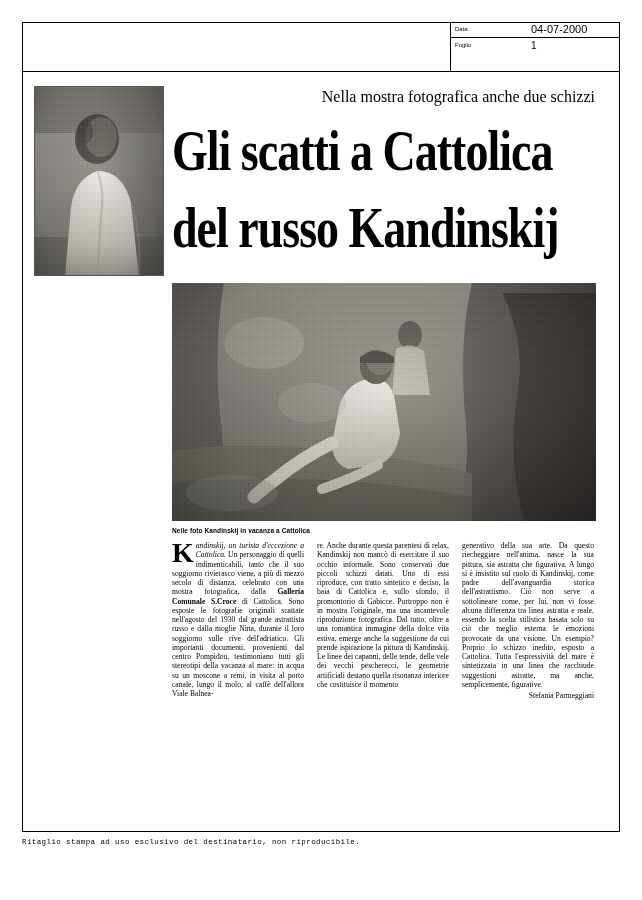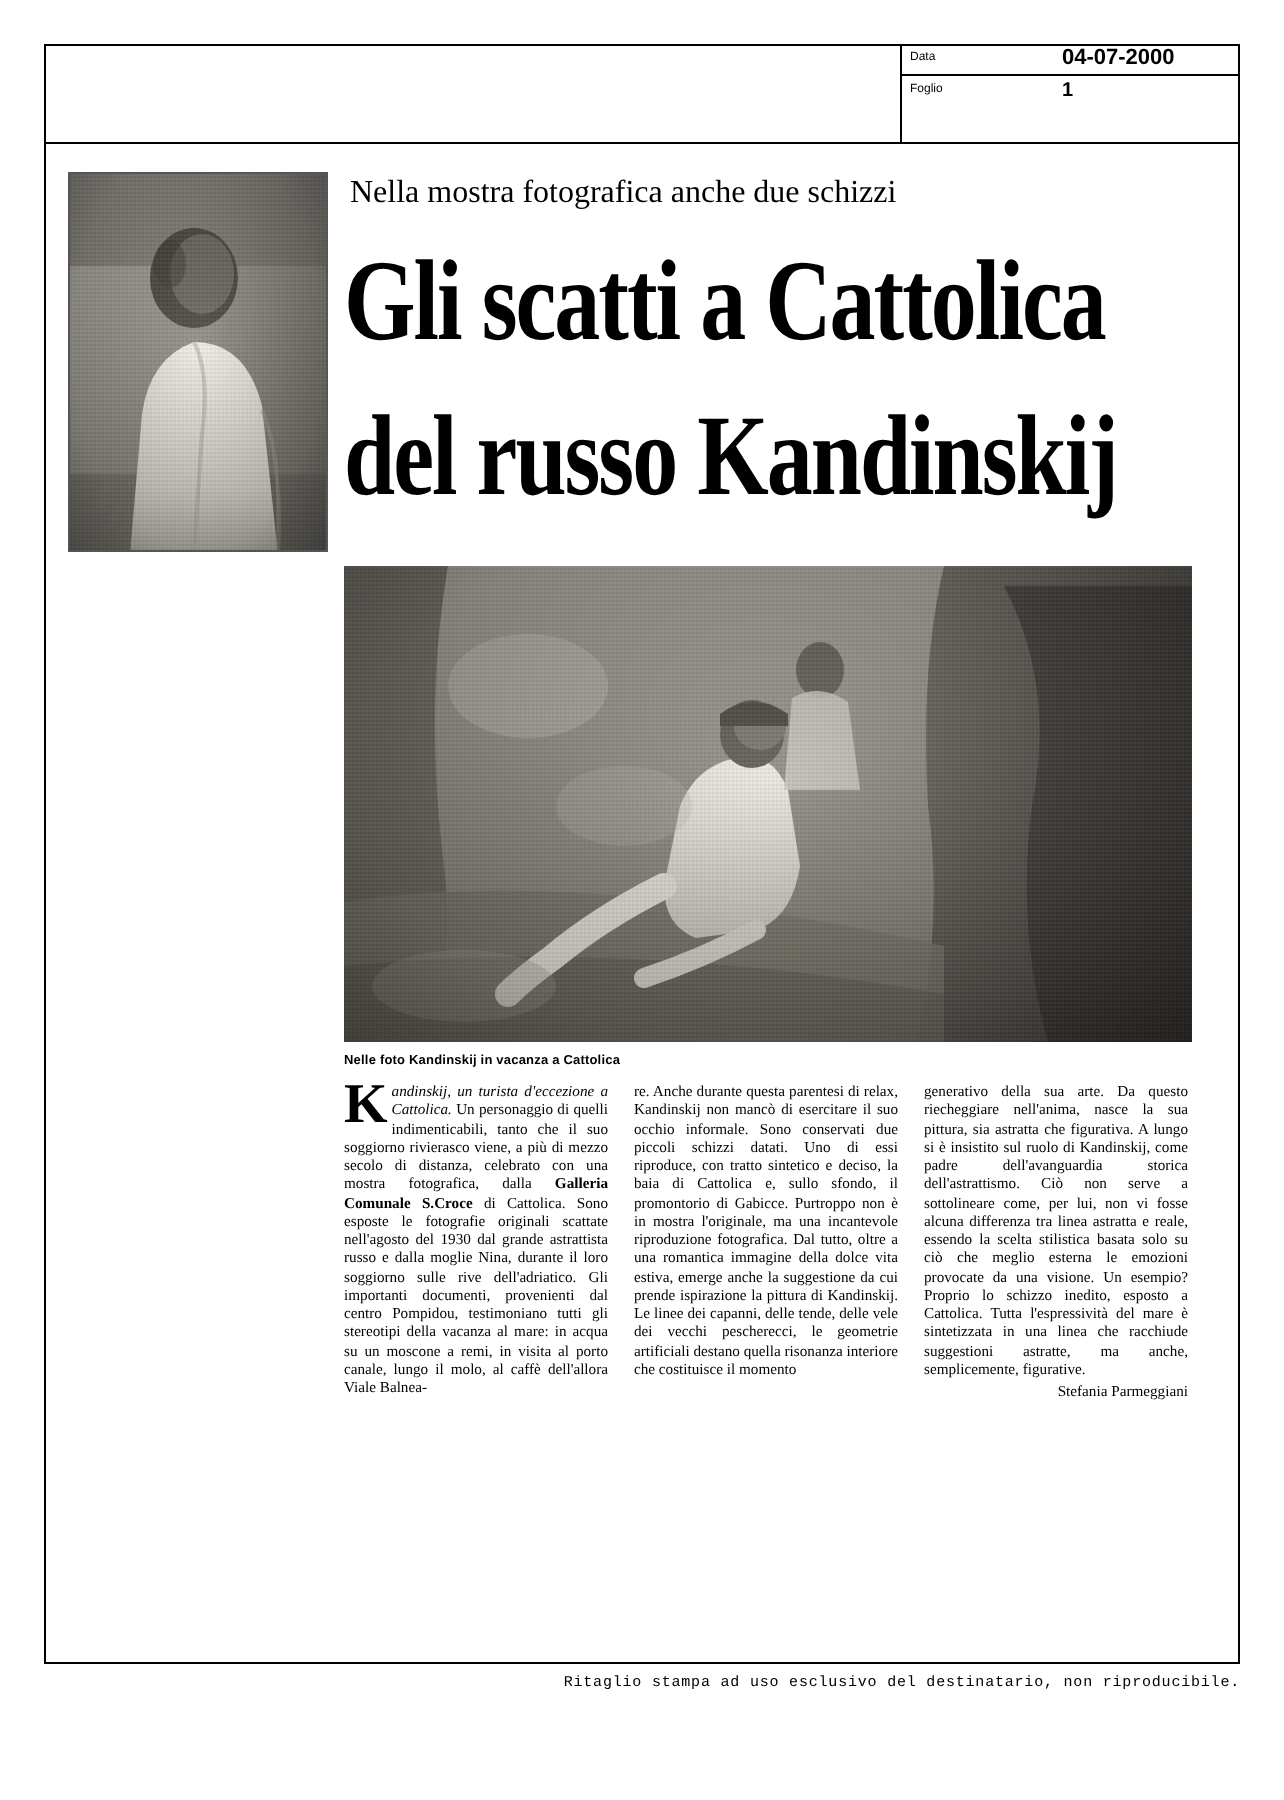--- a/index.html
+++ b/index.html
@@ -92,34 +92,34 @@
     top: 4px;
     font-size: 6px;
     color: #000;
   }
   .meta-value {
     position: absolute;
     left: 46px;
     top: 1px;
     font-size: 11px;
     font-family: "Liberation Sans", sans-serif;
-    font-weight: bold;
+    font-weight: normal;
     padding-left: 34px;
   }
   .meta-row.small .meta-value {
     font-size: 10px;
     top: 2px;
   }
   
   .kicker {
     position: absolute;
     left: 175px;
     top: 88px;
     width: 420px;
-    text-align: left;
+    text-align: right;
     font-family: "Liberation Serif", serif;
     font-size: 16px;
     letter-spacing: 0px;
   }
   .headline {
     position: absolute;
     left: 172px;
     top: 112px;
     width: 430px;
     text-align: left;
@@ -208,21 +208,21 @@
     font-weight: normal;
     margin-top: 2px;
   }
   
   .footer {
     position: absolute;
     left: 22px;
     top: 832px;
     width: 598px;
     height: 22px;
-    text-align: right;
+    text-align: left;
     font-family: "Liberation Mono", monospace;
     font-size: 7.5px;
     letter-spacing: 0.4px;
     color: #000;
     padding-top: 6px;
     box-sizing: border-box;
   }
   
   .grain {
     position: absolute;

